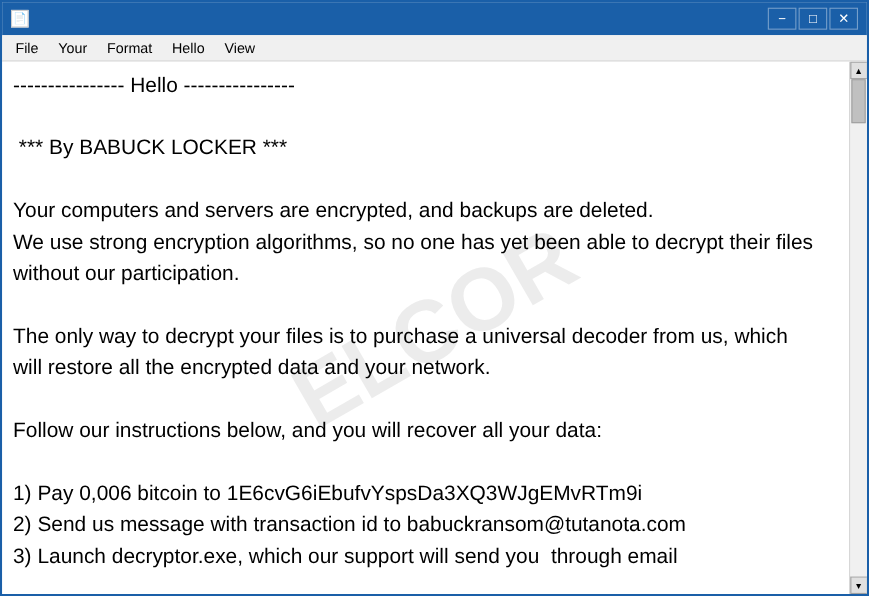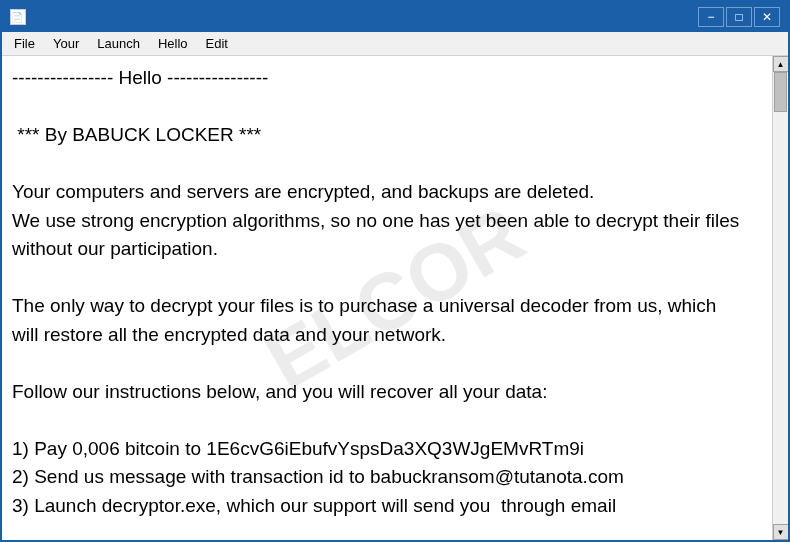--- a/index.html
+++ b/index.html
@@ -183,23 +183,23 @@
     <div class="title-buttons">
       <button class="title-btn">−</button>
       <button class="title-btn">□</button>
       <button class="title-btn close">✕</button>
     </div>
   </div>
 
   <div class="menu-bar">
     <span class="menu-item">File</span>
     <span class="menu-item">Your</span>
-    <span class="menu-item">Launch</span>
+    <span class="menu-item">Format</span>
     <span class="menu-item">Hello</span>
-    <span class="menu-item">Edit</span>
+    <span class="menu-item">View</span>
   </div>
 
   <div class="content-area">
     <div class="watermark">ELCOR</div>
     <div class="text-area">---------------- Hello ----------------
 
  *** By BABUCK LOCKER ***
 
 Your computers and servers are encrypted, and backups are deleted.
 We use strong encryption algorithms, so no one has yet been able to decrypt their files

